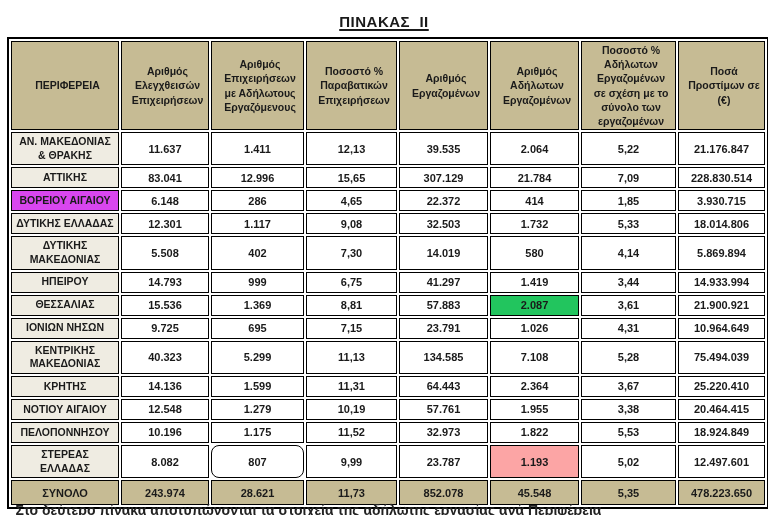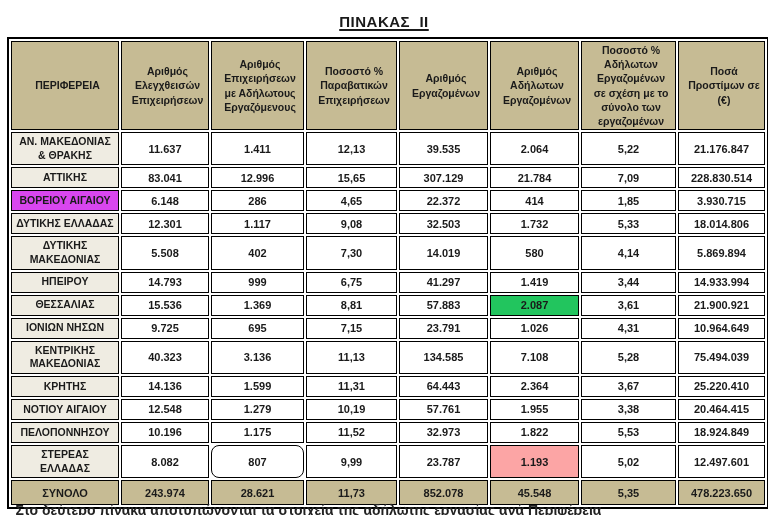--- a/index.html
+++ b/index.html
@@ -189,21 +189,21 @@
           <td class="val" style="background: rgb(255, 255, 255);">695</td>
           <td class="val" style="background: rgb(255, 255, 255);">7,15</td>
           <td class="val" style="background: rgb(255, 255, 255);">23.791</td>
           <td class="val" style="background: rgb(255, 255, 255);">1.026</td>
           <td class="val" style="background: rgb(255, 255, 255);">4,31</td>
           <td class="val" style="background: rgb(255, 255, 255);">10.964.649</td>
         </tr>
         <tr>
           <td class="region" style="background: rgb(239, 236, 226);">ΚΕΝΤΡΙΚΗΣ ΜΑΚΕΔΟΝΙΑΣ</td>
           <td class="val" style="background: rgb(255, 255, 255);">40.323</td>
-          <td class="val" style="background: rgb(255, 255, 255);">3.136</td>
+          <td class="val" style="background: rgb(255, 255, 255);">5.299</td>
           <td class="val" style="background: rgb(255, 255, 255);">11,13</td>
           <td class="val" style="background: rgb(255, 255, 255);">134.585</td>
           <td class="val" style="background: rgb(255, 255, 255);">7.108</td>
           <td class="val" style="background: rgb(255, 255, 255);">5,28</td>
           <td class="val" style="background: rgb(255, 255, 255);">75.494.039</td>
         </tr>
         <tr>
           <td class="region" style="background: rgb(239, 236, 226);">ΚΡΗΤΗΣ</td>
           <td class="val" style="background: rgb(255, 255, 255);">14.136</td>
           <td class="val" style="background: rgb(255, 255, 255);">1.599</td>

